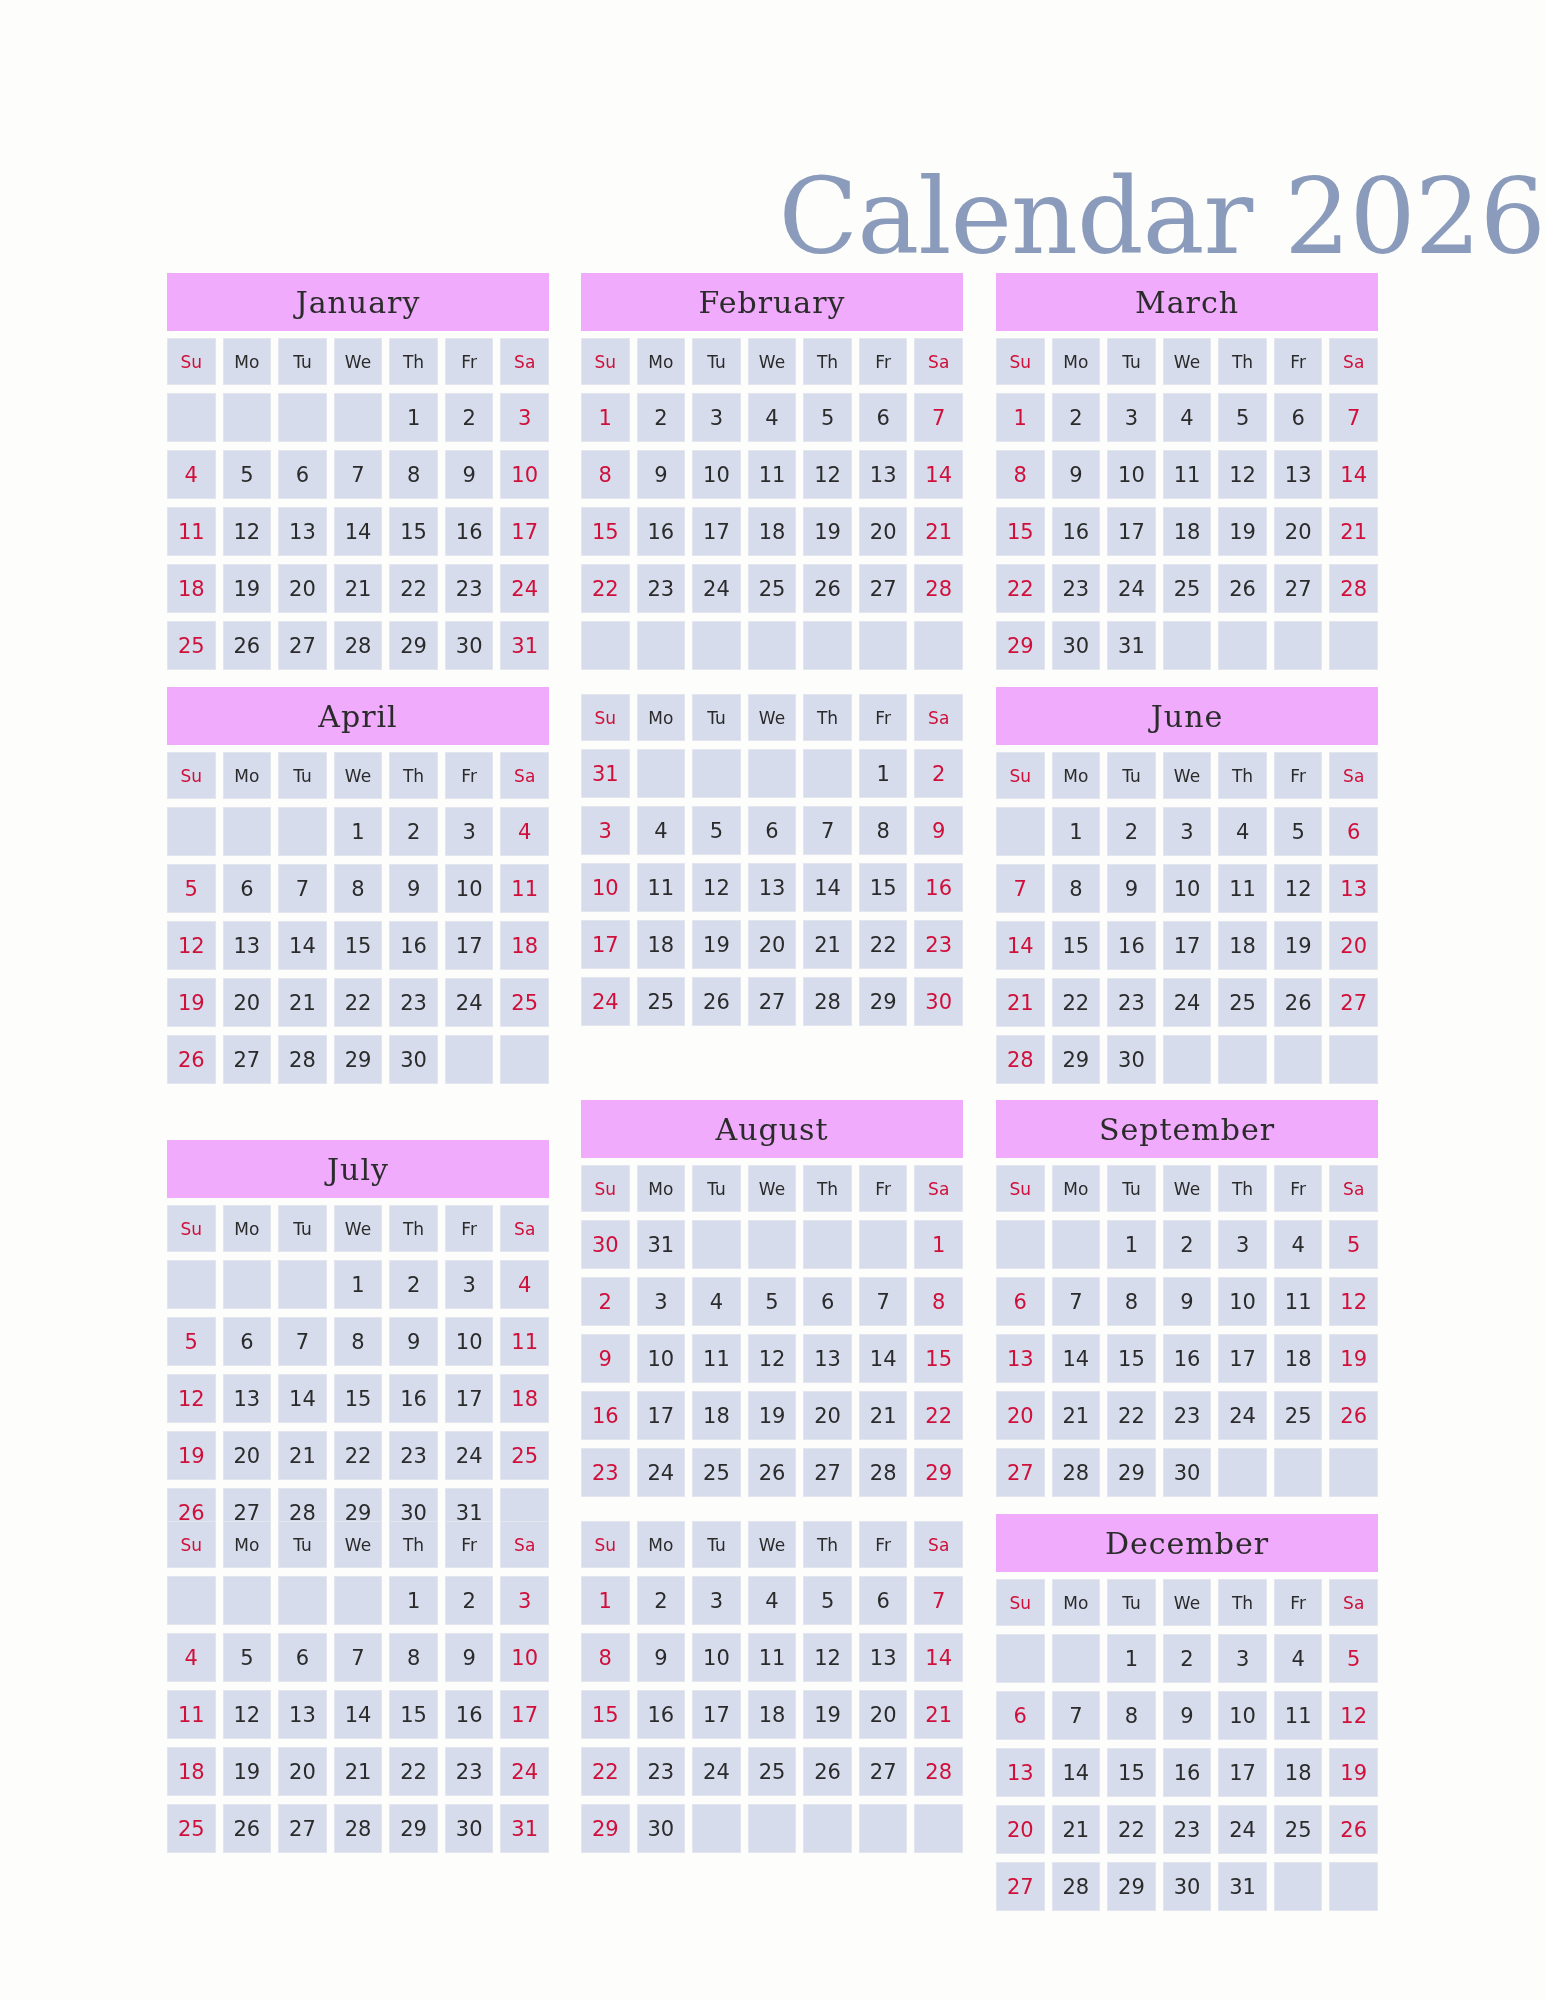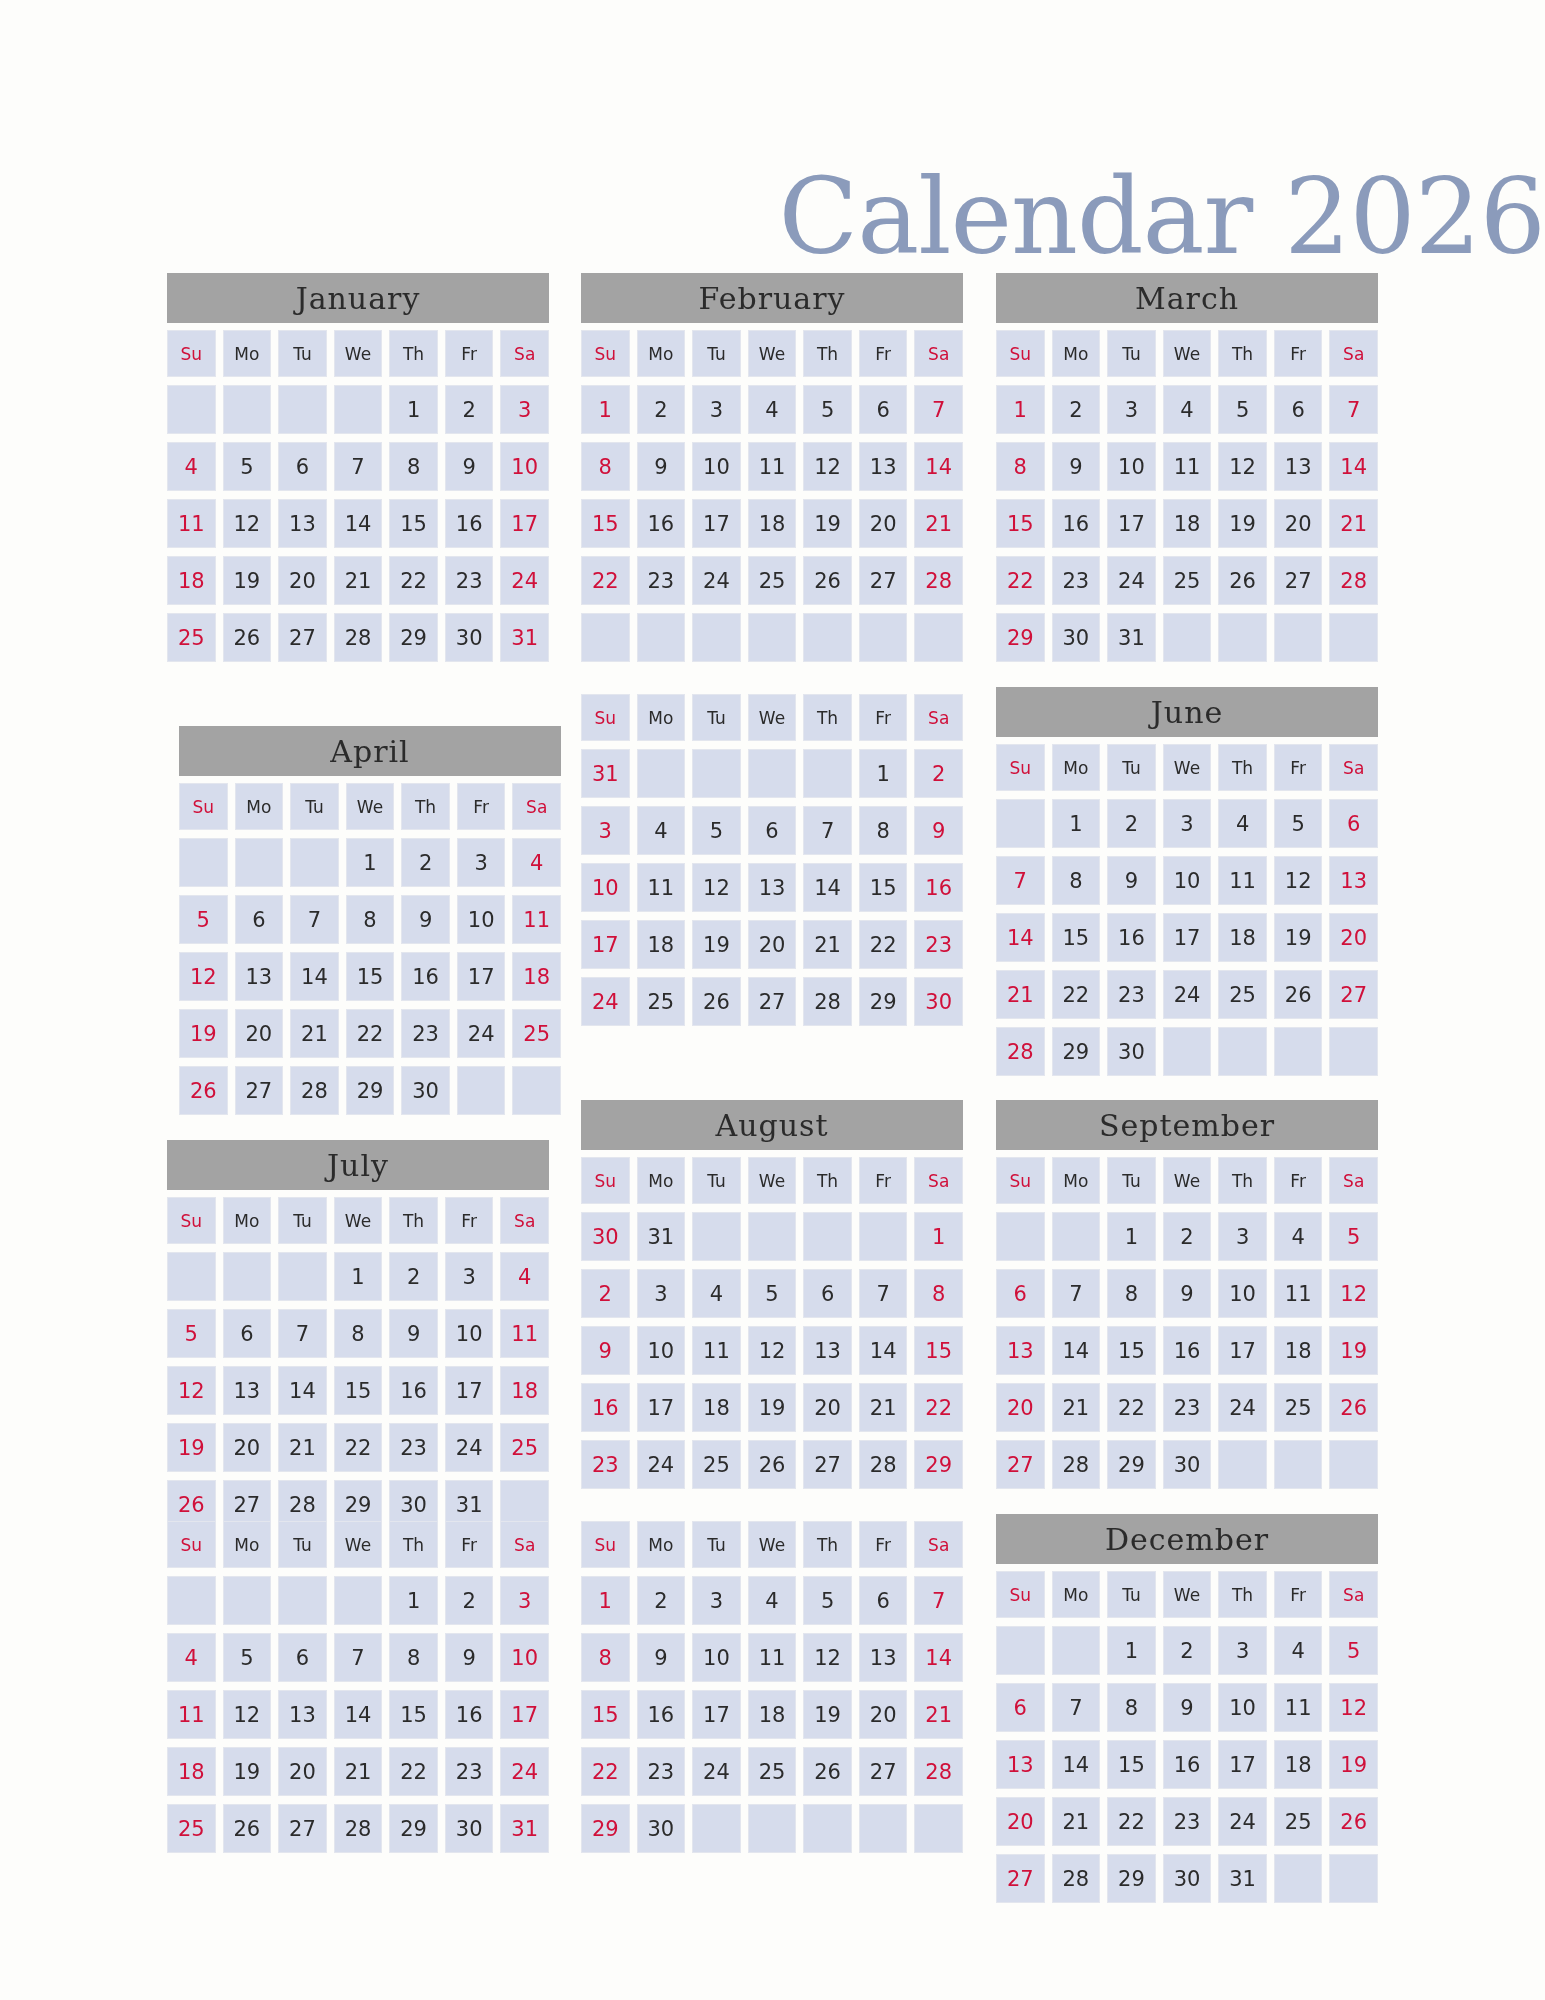--- a/index.html
+++ b/index.html
@@ -19,22 +19,22 @@
     font-weight: normal;
     color: #8b9bbb;
     letter-spacing: -1px;
     line-height: 1;
   }
   .month {
     position: absolute;
     width: 382px;
   }
   .month-header {
-    height: 50px;
-    background: #a3a3a3;
+    height: 58px;
+    background: #f0abfc;
     display: flex; align-items: center; justify-content: center;
     font-family: "DejaVu Serif", serif;
     font-size: 30px;
     color: #2b2b2b;
     letter-spacing: 1px;
   }
   .grid {
     display: grid;
     grid-template-columns: repeat(7, 1fr);
     column-gap: 7px;
@@ -197,21 +197,21 @@
         <div class="cell weekend">28</div>
         <div class="cell weekend">29</div>
         <div class="cell">30</div>
         <div class="cell">31</div>
         <div class="cell"></div>
         <div class="cell"></div>
         <div class="cell"></div>
         <div class="cell weekend"></div>
       </div>
   </div>
-    <div class="month" style="left: 179px; top: 687px; margin-top: 39px;">
+    <div class="month" style="left: 167px; top: 687px;">
     <div class="month-header">April</div>
     <div class="grid weekdays">
         <div class="cell weekend">Su</div>
         <div class="cell">Mo</div>
         <div class="cell">Tu</div>
         <div class="cell">We</div>
         <div class="cell">Th</div>
         <div class="cell">Fr</div>
         <div class="cell weekend">Sa</div>
       </div>

